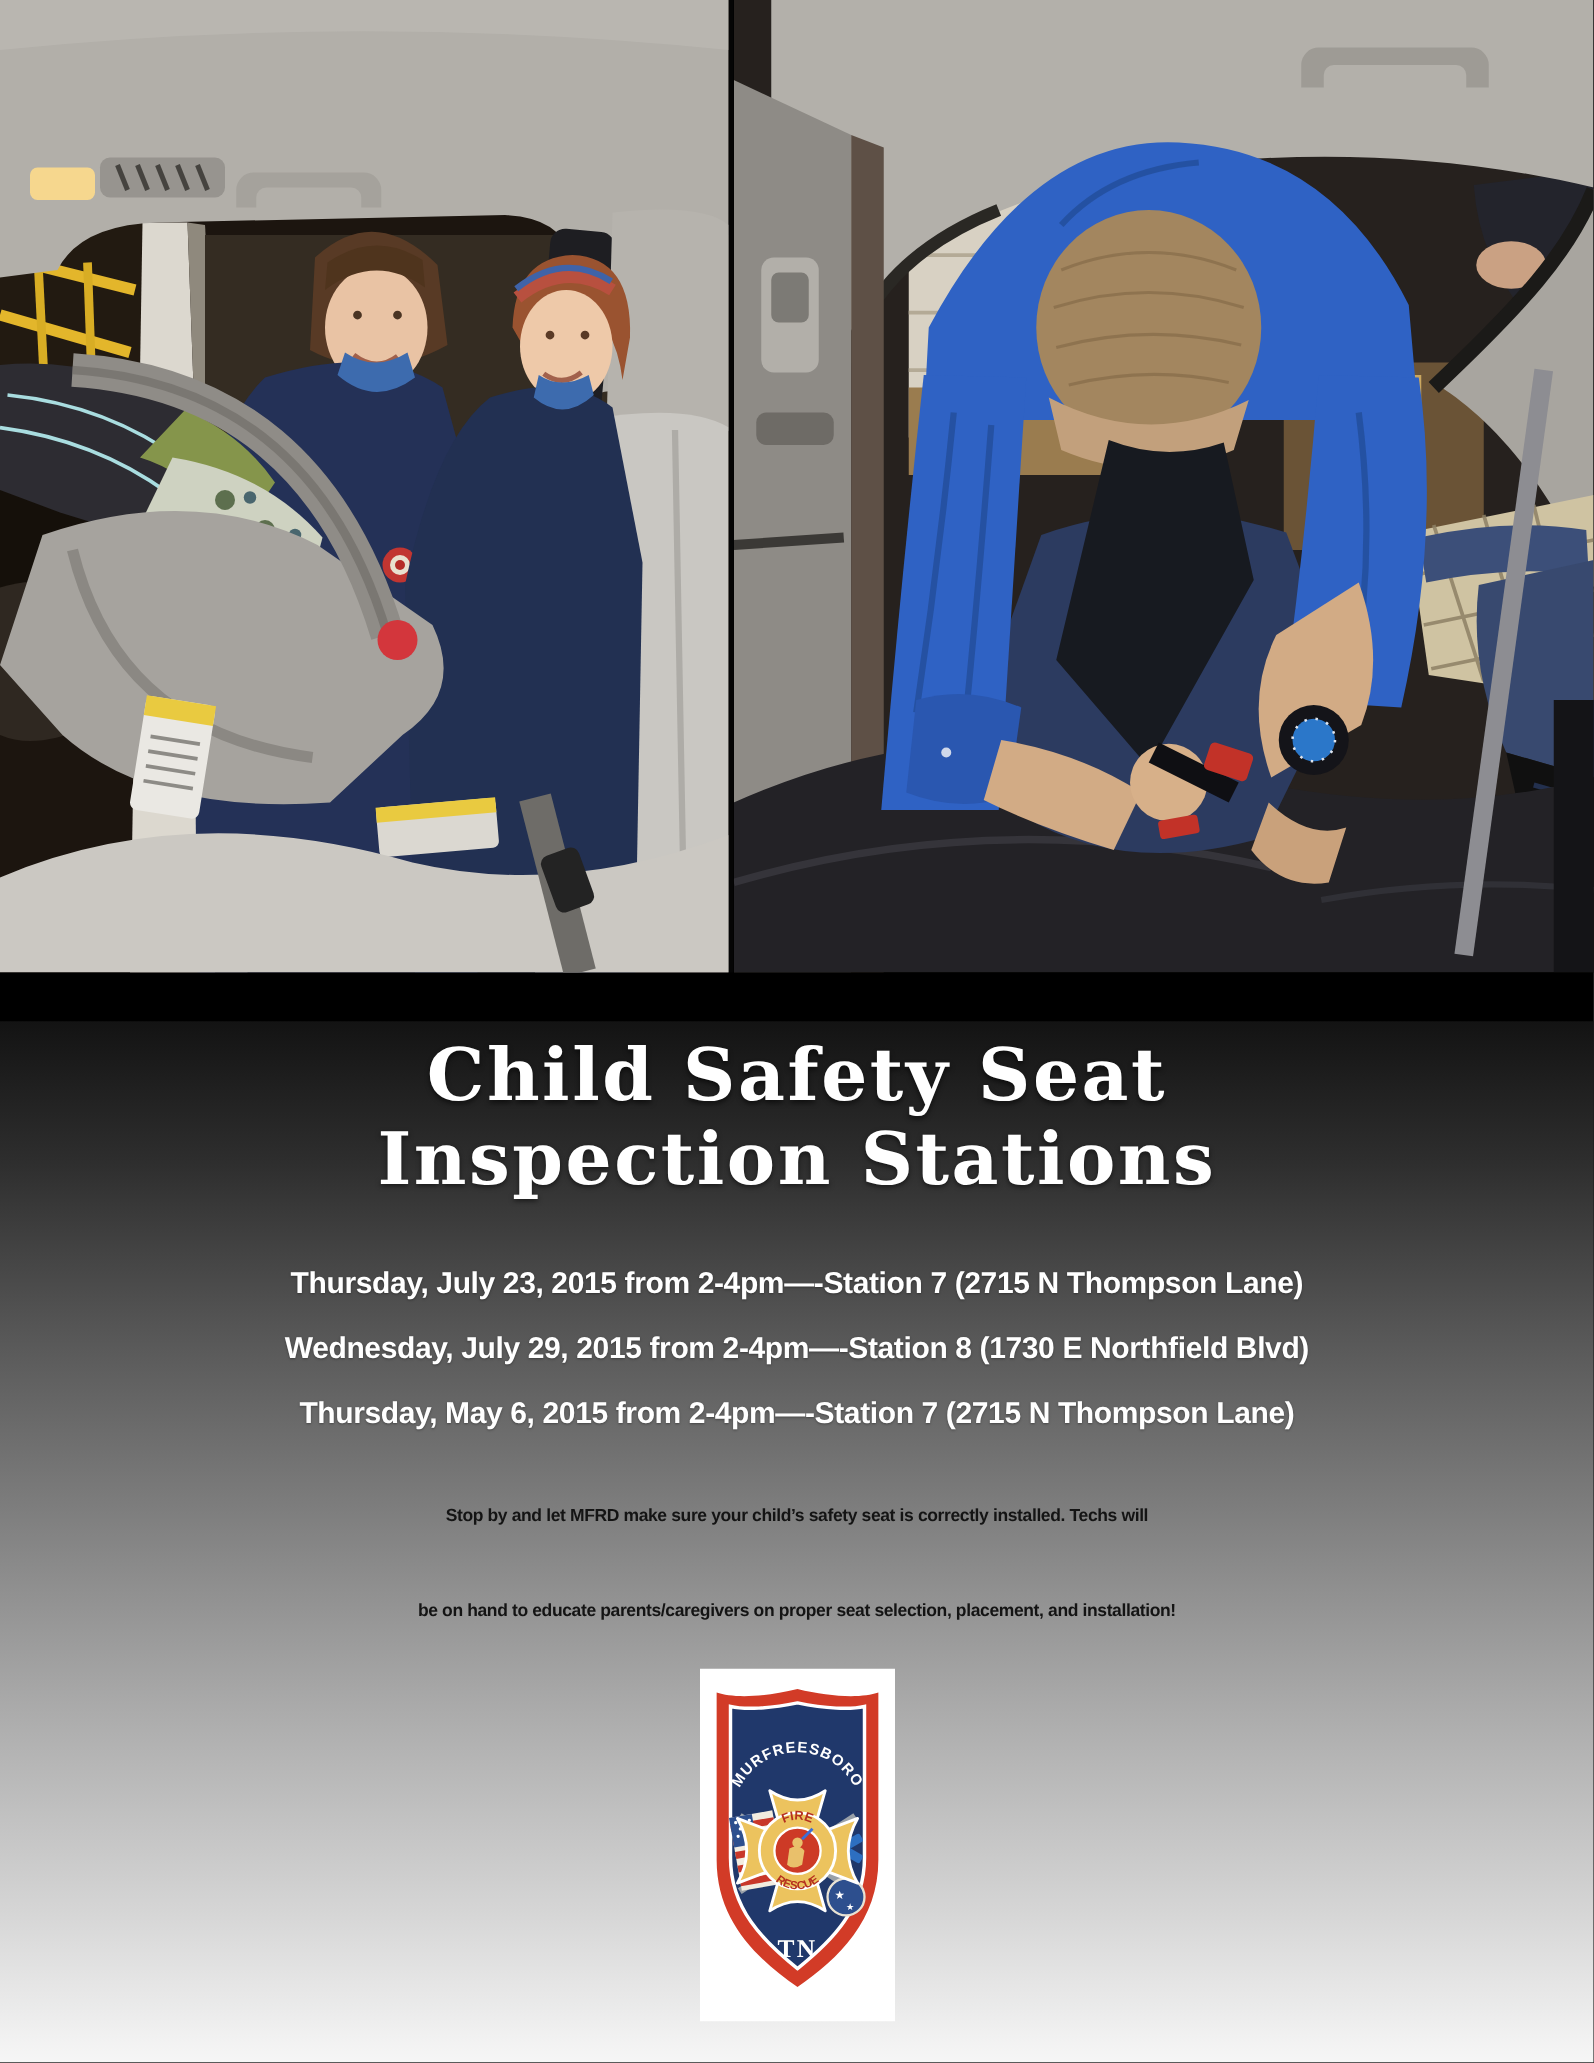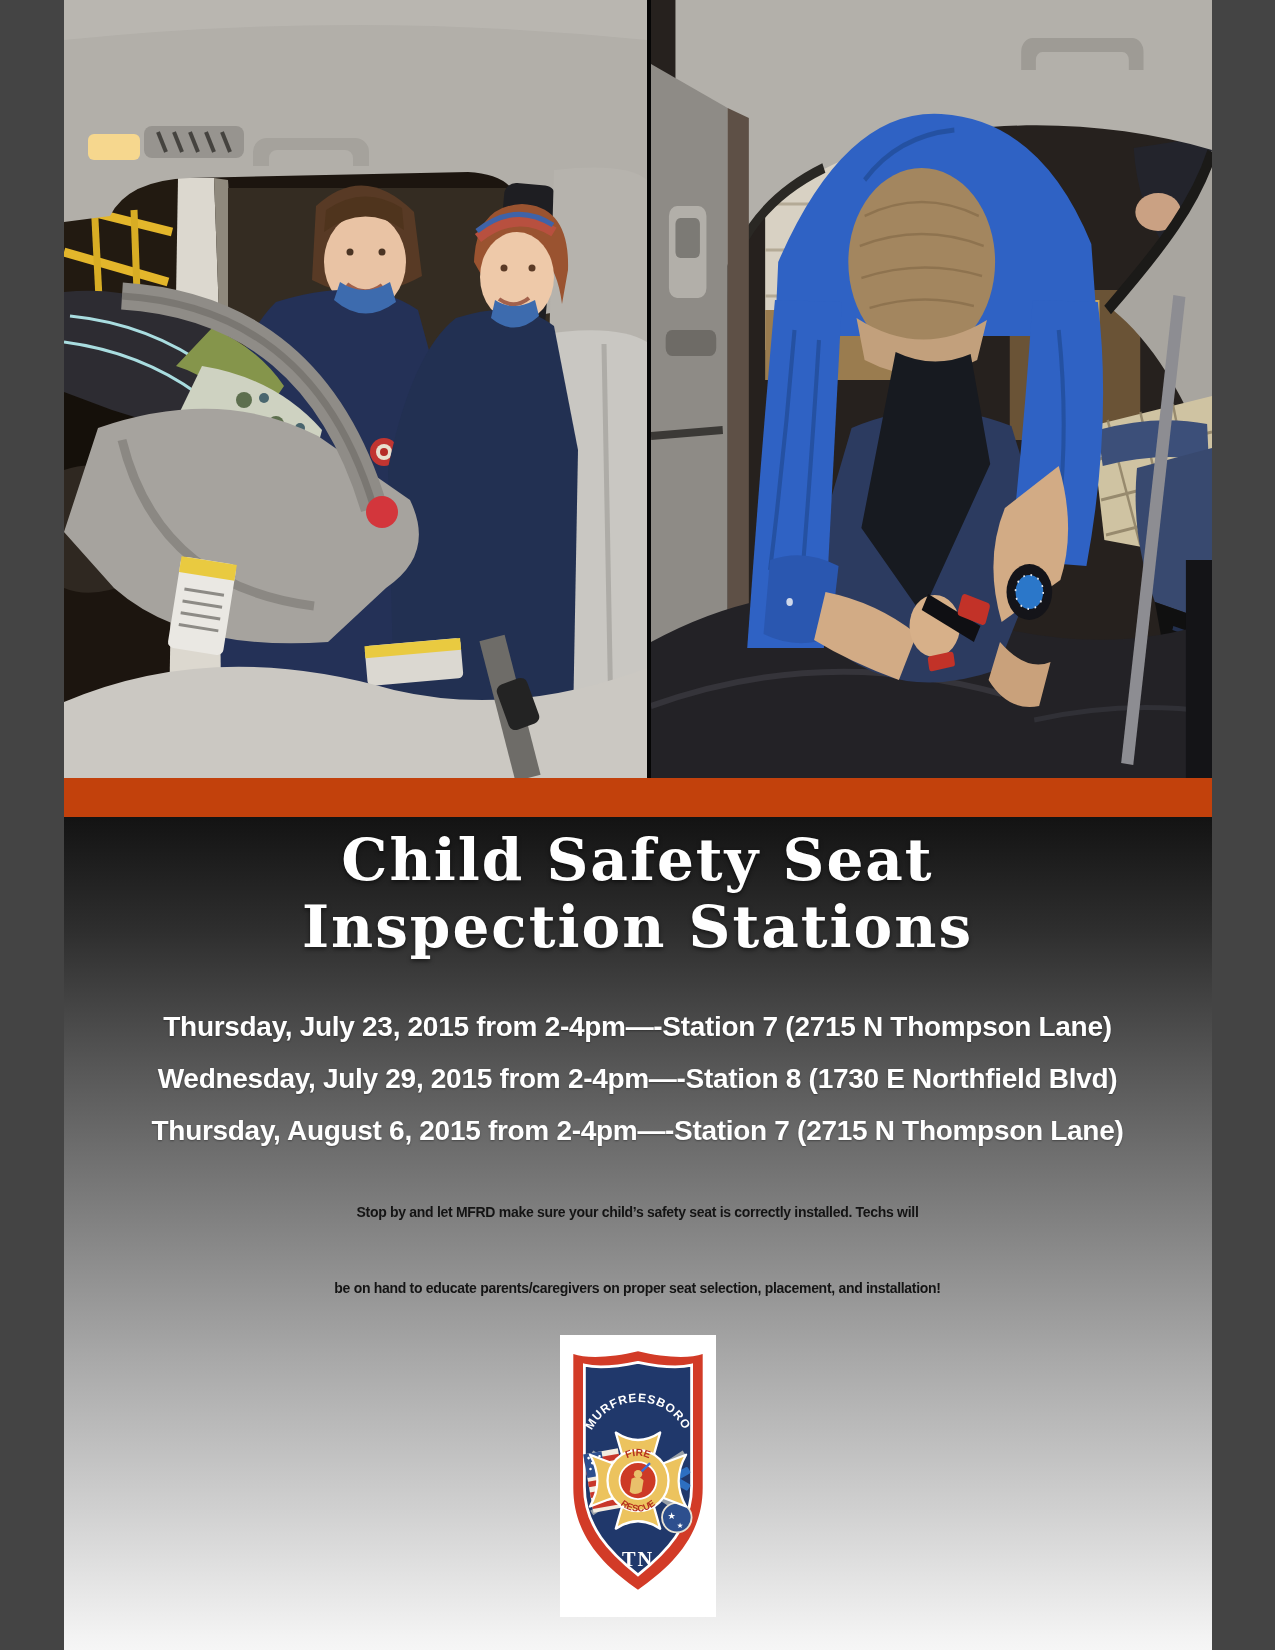--- a/index.html
+++ b/index.html
@@ -1,31 +1,31 @@
 <!DOCTYPE html>
 <html><head>
 <meta charset="utf-8">
 <style>
   html,body{margin:0;padding:0;background:#444;}
-  .page{width:1148px;height:1650px;position:relative;background:#c2410c;overflow:hidden;
+  .page{width:1275px;height:1650px;position:relative;background:#000000;overflow:hidden;
         font-family:"Liberation Sans",sans-serif;margin:0 auto;}
   .photo-strip{display:flex;height:778px;background:#000;}
   .photo{margin:0;height:778px;overflow:hidden;}
   .photo svg{display:block;width:100%;height:100%;}
   .photo-left{width:583px;}
   .gap{width:4px;background:#050505;}
   .photo-right{flex:1;}
   .content{height:872px;text-align:center;
     background:linear-gradient(to bottom,#131313 0%,#2e2e2e 13%,#555555 28%,#7e7e7e 45%,
                #a8a8a8 62%,#cfcfcf 79%,#f3f3f3 94%,#fdfdfd 100%);}
   .title{padding-top:10px;font-family:"DejaVu Serif",serif;font-weight:bold;color:#ffffff;
          font-size:58px;line-height:67px;letter-spacing:2px;
          text-shadow:0 2px 4px rgba(0,0,0,0.55);}
   .schedule{margin-top:40px;}
-  .schedule-line{color:#ffffff;font-weight:bold;font-size:28px;line-height:52px;
+  .schedule-line{color:#ffffff;font-weight:bold;font-size:24px;line-height:52px;
                  white-space:nowrap;letter-spacing:-0.3px;text-shadow:0 1px 2px rgba(0,0,0,0.35);}
   .note{margin-top:36px;color:#141414;font-weight:bold;font-size:14px;letter-spacing:-0.3px;}
   .note-line{line-height:38px;white-space:nowrap;}
   .note-line + .note-line{margin-top:38px;}
   .logo-box{width:156px;height:282px;background:#ffffff;margin:28px auto 0;
             display:flex;align-items:center;justify-content:center;}
   .logo-box svg{display:block;width:148px;height:268px;}
 </style>
 </head>
 <body>
@@ -243,21 +243,21 @@
 
   <div class="content">
     <h1 class="title">
       <span style="display:block">Child Safety Seat</span>
       <span style="display:block">Inspection Stations</span>
     </h1>
 
     <div class="schedule">
       <div class="schedule-line">Thursday, July 23, 2015 from 2-4pm—-Station 7 (2715 N Thompson Lane)</div>
       <div class="schedule-line">Wednesday, July 29, 2015 from 2-4pm—-Station 8 (1730 E Northfield Blvd)</div>
-      <div class="schedule-line">Thursday, August 6, 2015 from 2-4pm—-Station 7 (2715 N Thompson Lane)</div>
+      <div class="schedule-line">Thursday, May 6, 2015 from 2-4pm—-Station 7 (2715 N Thompson Lane)</div>
     </div>
 
     <div class="note">
       <div class="note-line">Stop by and let MFRD make sure your child’s safety seat is correctly installed. Techs will</div>
       <div class="note-line">be on hand to educate parents/caregivers on proper seat selection, placement, and installation!</div>
     </div>
 
     <div class="logo-box">
       <svg viewBox="0 0 160 290" role="img">
         <path d="M80,10 C108,17 136,18 150,13 L150,158 C150,210 116,243 80,268 C44,243 10,210 10,158 L10,13 C24,18 52,17 80,10 Z" fill="#d23b27"></path>

